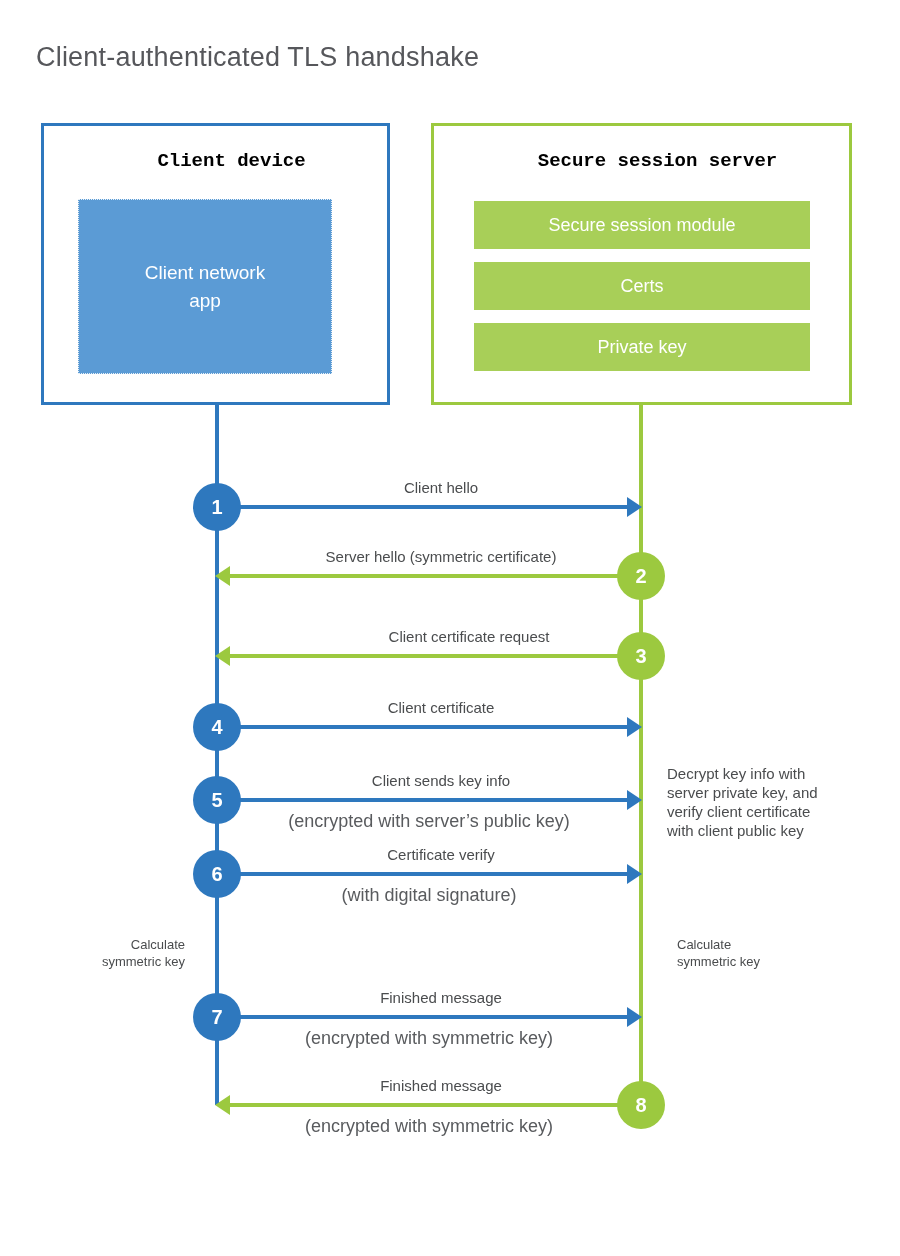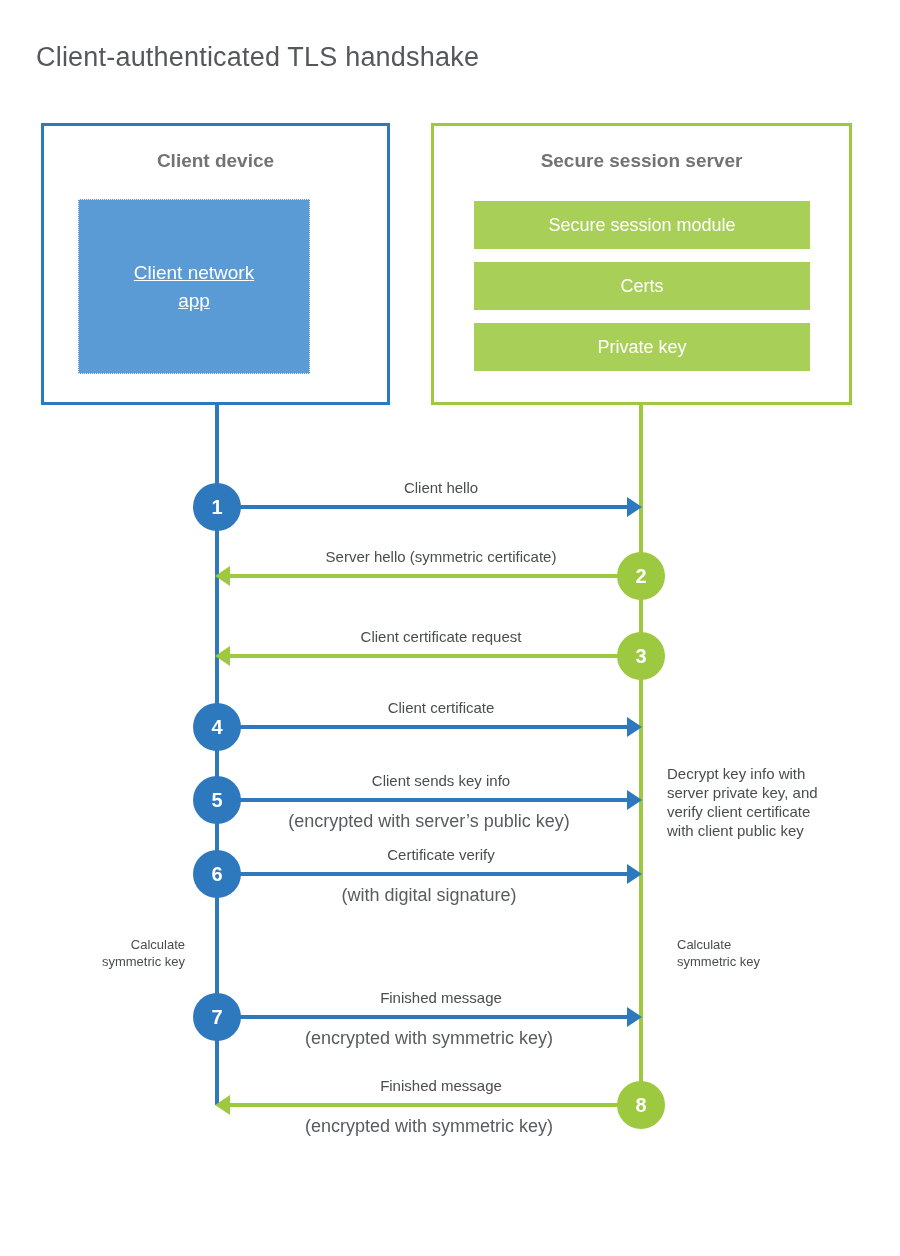--- a/index.html
+++ b/index.html
@@ -9,28 +9,28 @@
   }
   .title{
     position:absolute;left:36px;top:42px;font-size:27px;font-weight:300;
     color:#56575b;letter-spacing:.2px;
   }
   
   .actor-box{position:absolute;top:123px;height:282px;background:#fff;box-sizing:border-box;}
   .client-box{left:41px;width:349px;border:3px solid #2e78be;}
   .server-box{left:431px;width:421px;border:3px solid #9cc93f;}
   .box-title{
-    position:absolute;left:0;top:24px;width:100%;text-align:center;
-    font-size:19px;font-weight:bold;color:#737373;
+    position:absolute;left:16px;top:24px;width:100%;text-align:center;
+    font-size:19px;font-weight:bold;color:#000000;font-family:Liberation Mono, monospace;
   }
   .app-box{
-    position:absolute;left:78px;top:199px;width:232px;height:175px;
+    position:absolute;left:78px;top:199px;width:254px;height:175px;
     background:#5b9bd5;border:1px dotted rgba(255,255,255,.85);box-sizing:border-box;
     display:flex;align-items:center;justify-content:center;text-align:center;
-    color:#ffffff;font-size:19px;white-space:pre-line;line-height:1.45;text-decoration:underline;
+    color:#ffffff;font-size:19px;white-space:pre-line;line-height:1.45;
   }
   .module-bar{
     position:absolute;left:474px;width:336px;height:48px;background:#a8cf58;
     color:#ffffff;font-size:18px;text-align:center;line-height:48px;
   }
   
   .lifeline{position:absolute;top:405px;width:4px;height:700px;}
   .client-line{left:215px;background:#2e78be;}
   .server-line{left:639px;background:#9cc93f;}
   
@@ -92,21 +92,21 @@
       <div>
         <div class="hline" style="left: 230px; width: 411px; top: 574px; background: rgb(156, 201, 63);"></div>
         <div class="ahead" style="left: 215px; top: 566px; border-right: 15px solid rgb(156, 201, 63); border-top: 10px solid transparent; border-bottom: 10px solid transparent;"></div>
         <div class="badge" style="left: 617px; top: 552px; background: rgb(156, 201, 63);">2</div>
         <div class="step-label" style="top: 548px;">Server hello (symmetric certificate)</div>
       </div>
       <div>
         <div class="hline" style="left: 230px; width: 411px; top: 654px; background: rgb(156, 201, 63);"></div>
         <div class="ahead" style="left: 215px; top: 646px; border-right: 15px solid rgb(156, 201, 63); border-top: 10px solid transparent; border-bottom: 10px solid transparent;"></div>
         <div class="badge" style="left: 617px; top: 632px; background: rgb(156, 201, 63);">3</div>
-        <div class="step-label" style="top: 628px;">Client certificate request</div>
+        <div class="step-label" style="top: 628px; margin-left: 28px;">Client certificate request</div>
       </div>
       <div>
         <div class="hline" style="left: 217px; width: 410px; top: 725px; background: rgb(46, 120, 190);"></div>
         <div class="ahead" style="left: 627px; top: 717px; border-left: 15px solid rgb(46, 120, 190); border-top: 10px solid transparent; border-bottom: 10px solid transparent;"></div>
         <div class="badge" style="left: 193px; top: 703px; background: rgb(46, 120, 190);">4</div>
         <div class="step-label" style="top: 699px;">Client certificate</div>
       </div>
       <div>
         <div class="hline" style="left: 217px; width: 410px; top: 798px; background: rgb(46, 120, 190);"></div>
         <div class="ahead" style="left: 627px; top: 790px; border-left: 15px solid rgb(46, 120, 190); border-top: 10px solid transparent; border-bottom: 10px solid transparent;"></div>

